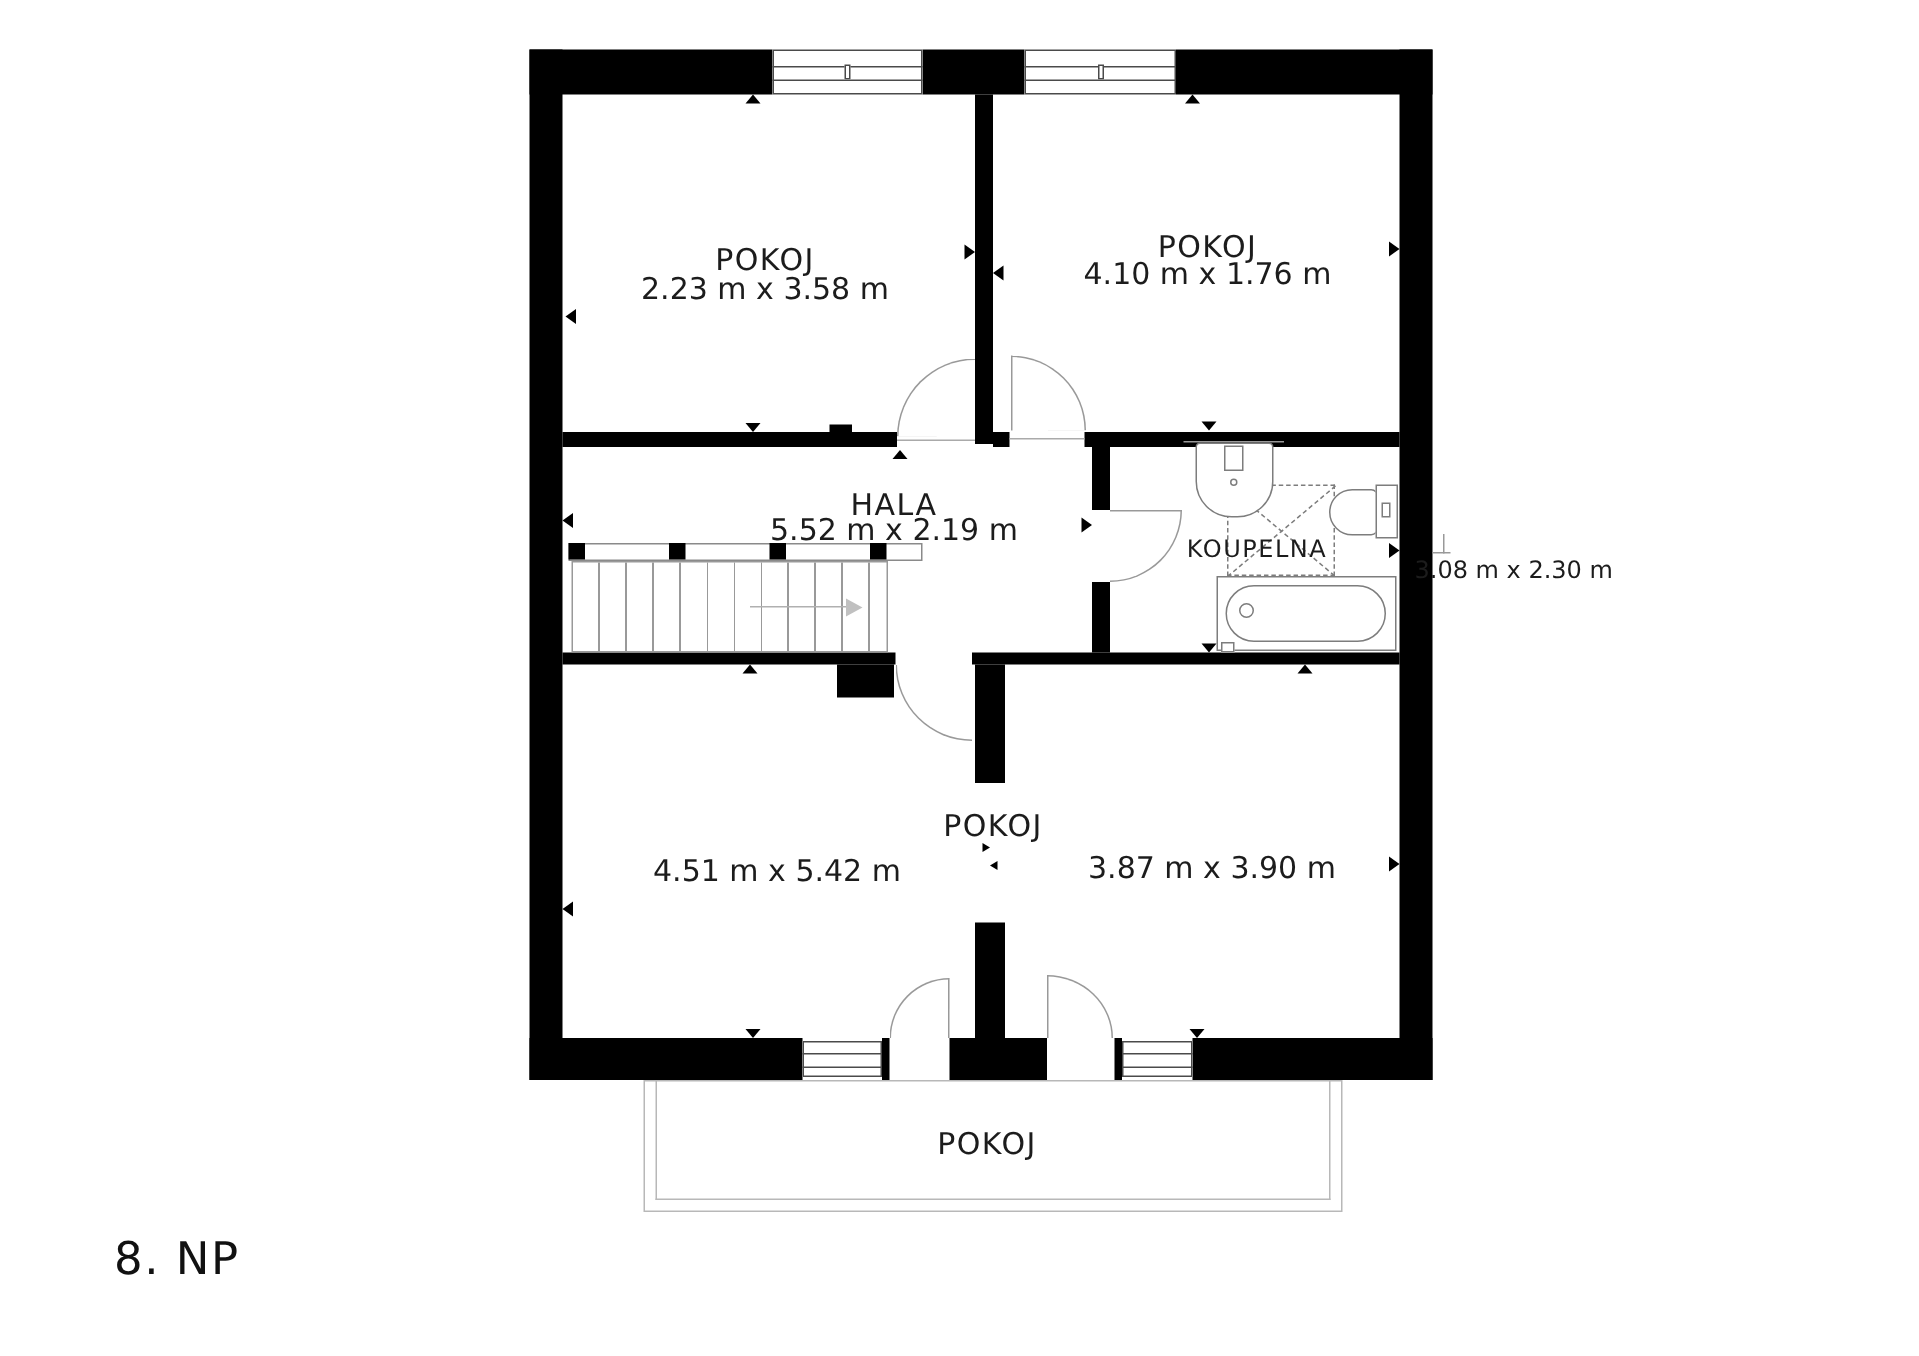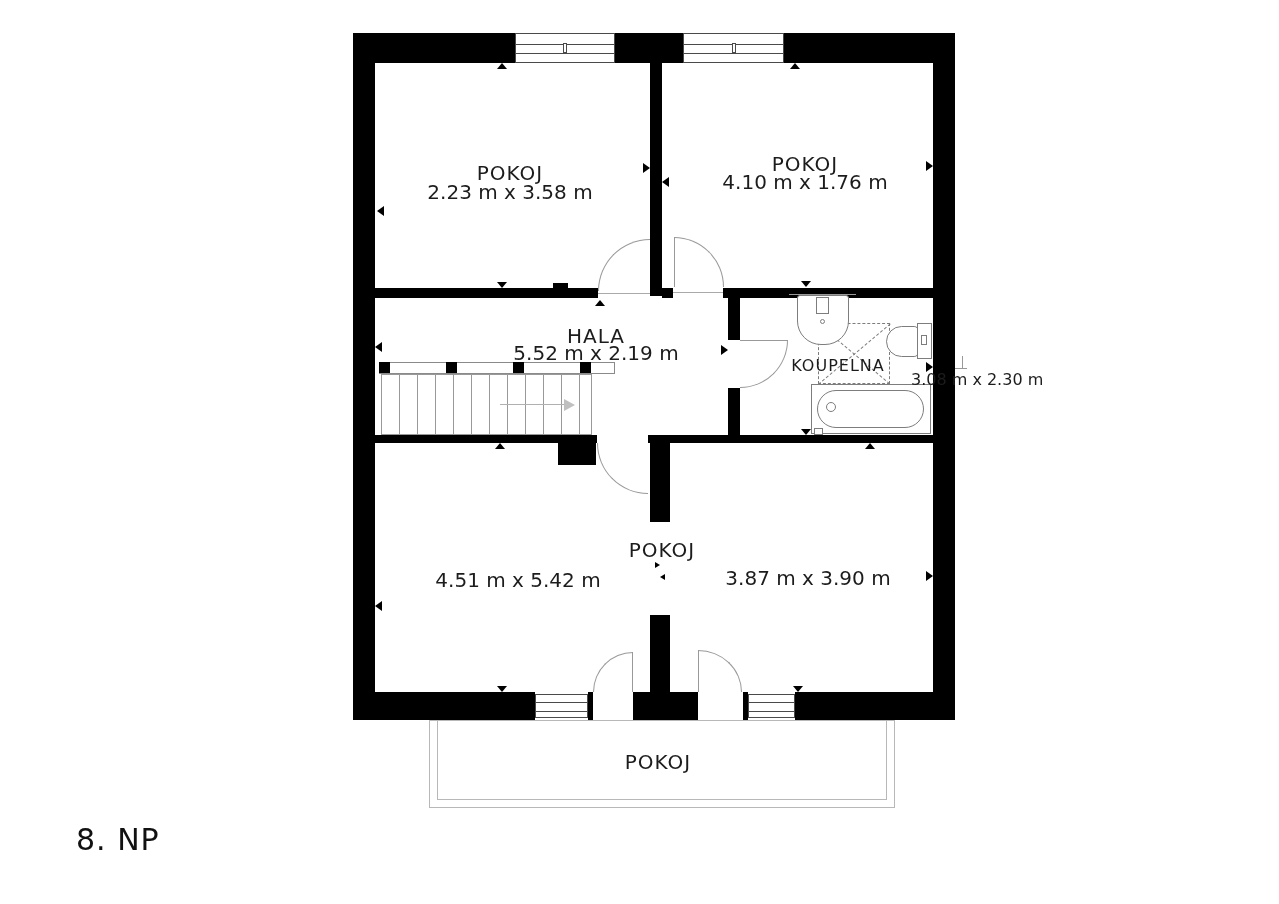--- a/index.html
+++ b/index.html
@@ -166,21 +166,21 @@
   <div class="tick sm right" style="left:655px;top:562px"></div>
   <div class="tick sm left" style="left:660px;top:574px"></div>
 
   <div class="lbl name" style="left:510px;top:162px">POKOJ</div>
   <div class="lbl" style="left:510px;top:181px">2.23 m x 3.58 m</div>
   <div class="lbl name" style="left:805px;top:153px">POKOJ</div>
   <div class="lbl" style="left:805px;top:171px">4.10 m x 1.76 m</div>
   <div class="lbl name" style="left:596px;top:325px">HALA</div>
   <div class="lbl" style="left:596px;top:342px">5.52 m x 2.19 m</div>
   <div class="lbl name" style="left:838px;top:357px;font-size:16px">KOUPELNA</div>
-  <div class="lbl leftal" style="left:911px;top:371px;font-size:16px">3.08 m x 2.30 m</div>
+  <div class="lbl leftal" style="left:943px;top:371px;font-size:16px">3.08 m x 2.30 m</div>
   <div class="lbl name" style="left:662px;top:539px">POKOJ</div>
   <div class="lbl" style="left:518px;top:569px">4.51 m x 5.42 m</div>
   <div class="lbl" style="left:808px;top:567px">3.87 m x 3.90 m</div>
   <div class="lbl name" style="left:658px;top:751px">POKOJ</div>
 
   <div class="floor" style="left:76px;top:822px">8. NP</div>
 
 </div>
 
 </body></html>

